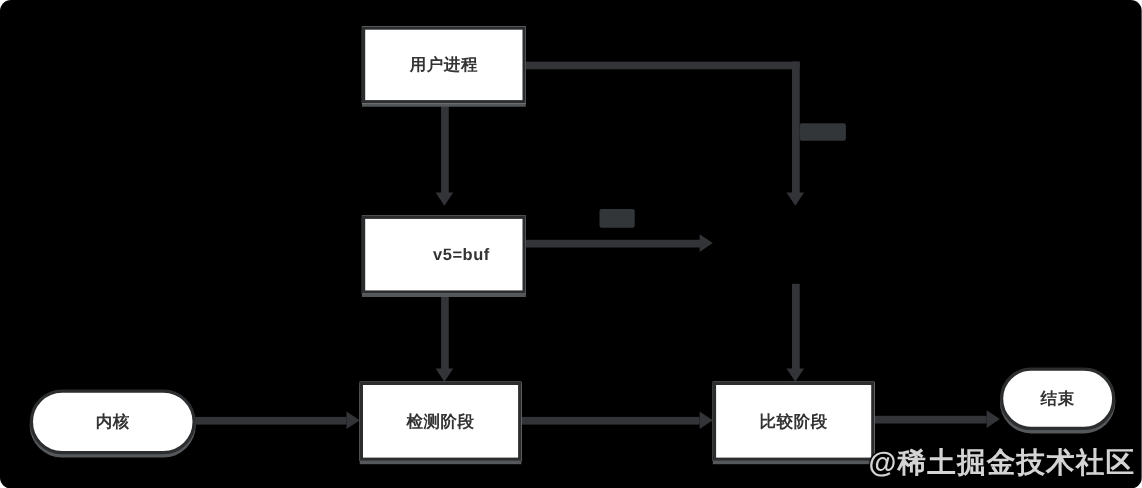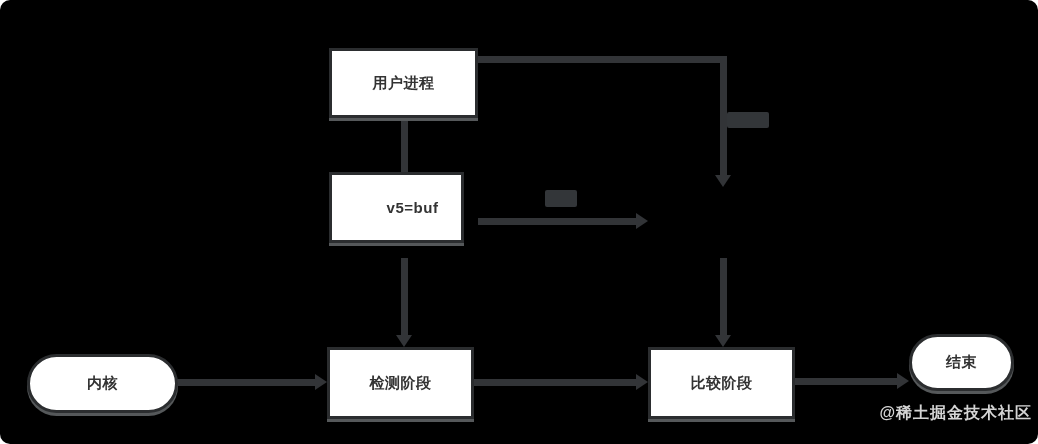--- a/index.html
+++ b/index.html
@@ -19,21 +19,21 @@
   }
   .stadium{border-radius:30px;}
   .edge{position:absolute;background:var(--c-edge_line,#323437);}
   .arrow{position:absolute;width:0;height:0;}
   .arrow-down{border-left:8px solid transparent;border-right:8px solid transparent;border-top:12px solid var(--c-edge_line,#323437);}
   .arrow-right{border-top:8px solid transparent;border-bottom:8px solid transparent;border-left:12px solid var(--c-edge_line,#323437);}
   .edge-label-bg{position:absolute;background:var(--c-edge_label_bg,#333639);border-radius:2px;}
   .watermark{
     position:absolute;top:403px;right:6px;
     color:var(--c-watermark_text,#d4d4d4);
-    font-size:16px;font-weight:700;letter-spacing:1px;
+    font-size:26px;font-weight:700;letter-spacing:1px;
     text-shadow:1px 1px 1px #000,-1px -1px 1px #000;
   }
 </style>
 </head>
 <body>
 
 <div class="canvas">
 
   <div class="edge" style="left:401px;top:93px;width:7px;height:84px;"></div>
   <div class="arrow arrow-down" style="left:396px;top:175px;"></div>
@@ -55,25 +55,25 @@
 
   <div class="edge" style="left:177px;top:379px;width:138px;height:7px;"></div>
   <div class="arrow arrow-right" style="left:315px;top:374px;"></div>
 
   <div class="edge" style="left:474px;top:379px;width:162px;height:7px;"></div>
   <div class="arrow arrow-right" style="left:636px;top:374px;"></div>
 
   <div class="edge" style="left:795px;top:378px;width:102px;height:7px;"></div>
   <div class="arrow arrow-right" style="left:897px;top:373px;"></div>
 
-  <div class="node" style="left:329px;top:24px;width:149px;height:70px;margin-top:24px;">
+  <div class="node" style="left:329px;top:24px;width:149px;height:70px;">
     <span>用户进程</span>
   </div>
 
-  <div class="node" style="left:329px;top:172px;width:135px;height:71px;padding-left:32px;">
+  <div class="node" style="left:329px;top:196px;width:149px;height:71px;padding-left:32px;">
     <span>v5=buf</span>
   </div>
 
 
   <div class="node stadium" style="left:27px;top:354px;width:151px;height:59px;">
     <span>内核</span>
   </div>
 
   <div class="node" style="left:327px;top:347px;width:147px;height:72px;">
     <span>检测阶段</span>

